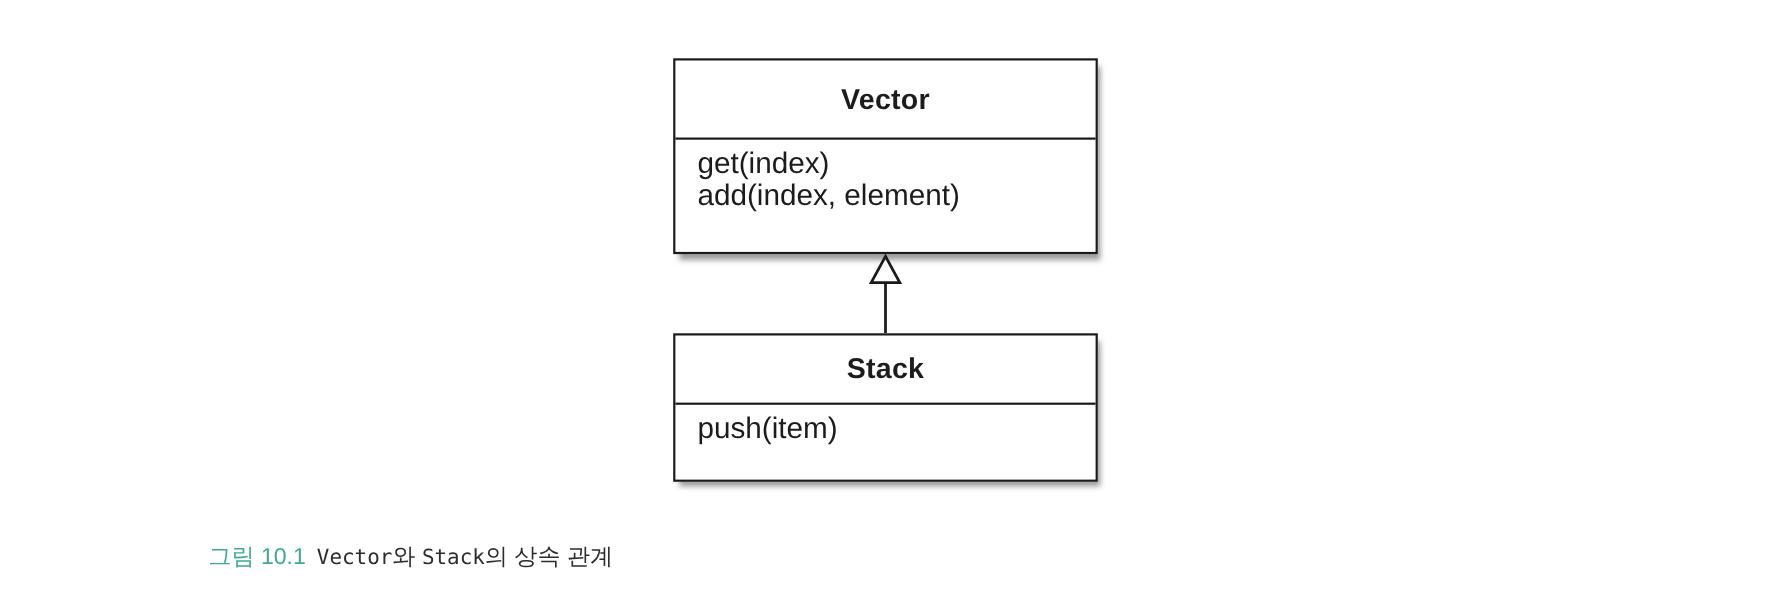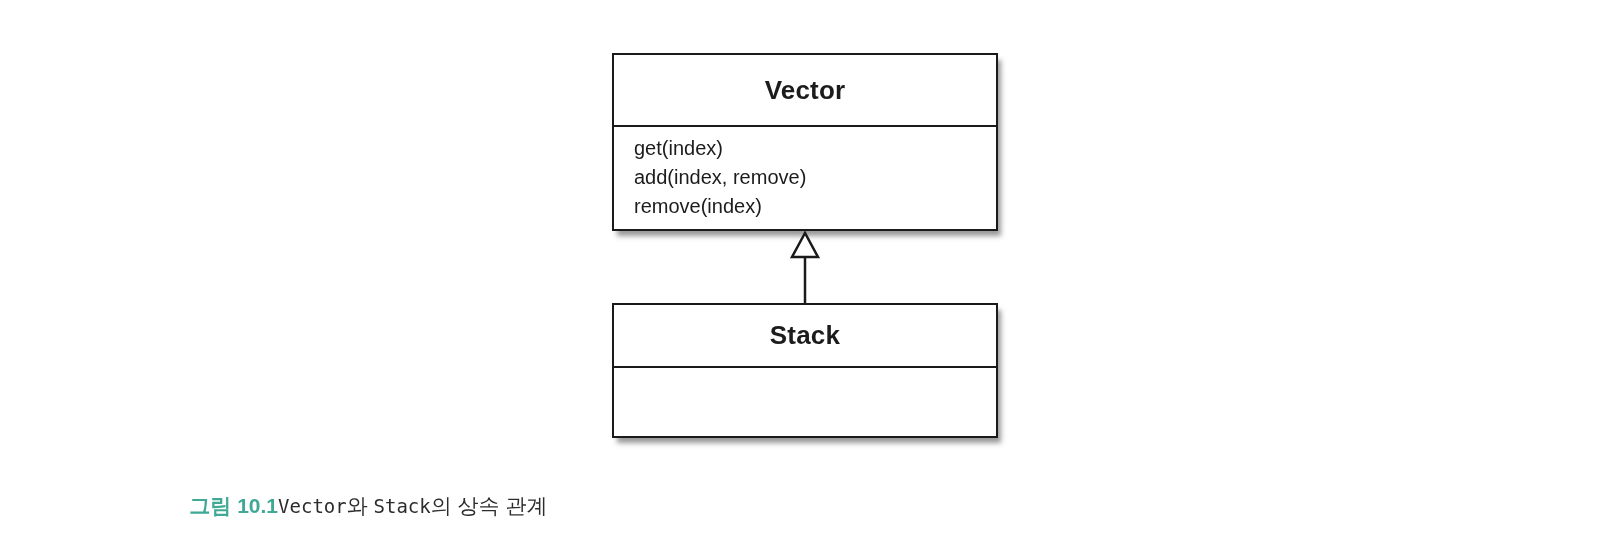--- a/index.html
+++ b/index.html
@@ -31,21 +31,21 @@
     align-items: center;
     justify-content: center;
     font-weight: 700;
     font-size: 26px;
     color: #1c1c1c;
     letter-spacing: 0.2px;
   }
   .uml-class .uml-body {
     box-sizing: border-box;
     padding: 7px 10px 0 20px;
-    font-size: 20px;
+    font-size: 27px;
     line-height: 29px;
     color: #1c1c1c;
   }
   #class-vector { left: 612px; top: 53px;  width: 386px; height: 178px; }
   #class-vector .uml-header { height: 72px; }
   #class-stack  { left: 612px; top: 303px; width: 386px; height: 135px; }
   #class-stack .uml-header { height: 63px; }
 
   .inherit-arrow {
     position: absolute;
@@ -58,55 +58,55 @@
   .figure-caption {
     position: absolute;
     left: 166px;
     top: 468px;
     white-space: pre;
     font-size: 21px;
     color: #2c2c2c;
   }
   .figure-caption .fig-label {
     color: #3fa995;
-    font-weight: 700;
-    margin-right: 0;
+    font-weight: 400;
+    margin-right: 10px;
   }
   .figure-caption .code {
     font-family: "DejaVu Sans Mono", monospace;
     font-size: 19px;
     color: #2c2c2c;
   }
   .figure-caption .plain {
     font-family: "Liberation Sans", sans-serif;
     color: #2c2c2c;
   }
 </style>
 </head>
 <body>
 
 <div class="stage">
 
   <div class="uml-class" id="class-vector">
     <div class="uml-header">Vector</div>
     <div class="uml-body">
       <div>get(index)</div>
-      <div>add(index, remove)</div>
-      <div>remove(index)</div>
+      <div>add(index, element)</div>
     </div>
   </div>
 
   <svg class="inherit-arrow" viewBox="0 0 48 72" xmlns="http://www.w3.org/2000/svg">
     <line x1="24" y1="26" x2="24" y2="72" stroke="#1a1a1a" stroke-width="2.5"></line>
     <polygon points="24,2 11,26 37,26" fill="#ffffff" stroke="#1a1a1a" stroke-width="2.5" stroke-linejoin="miter"></polygon>
   </svg>
 
   <div class="uml-class" id="class-stack">
     <div class="uml-header">Stack</div>
     <div class="uml-body">
+      <div>push(item)</div>
     </div>
   </div>
 
   <div class="figure-caption">
     <span class="fig-label">그림 10.1</span><span class="code">Vector</span><span class="plain">와 </span><span class="code">Stack</span><span class="plain">의 상속 관계</span>
   </div>
 
 </div>
 
 </body></html>

